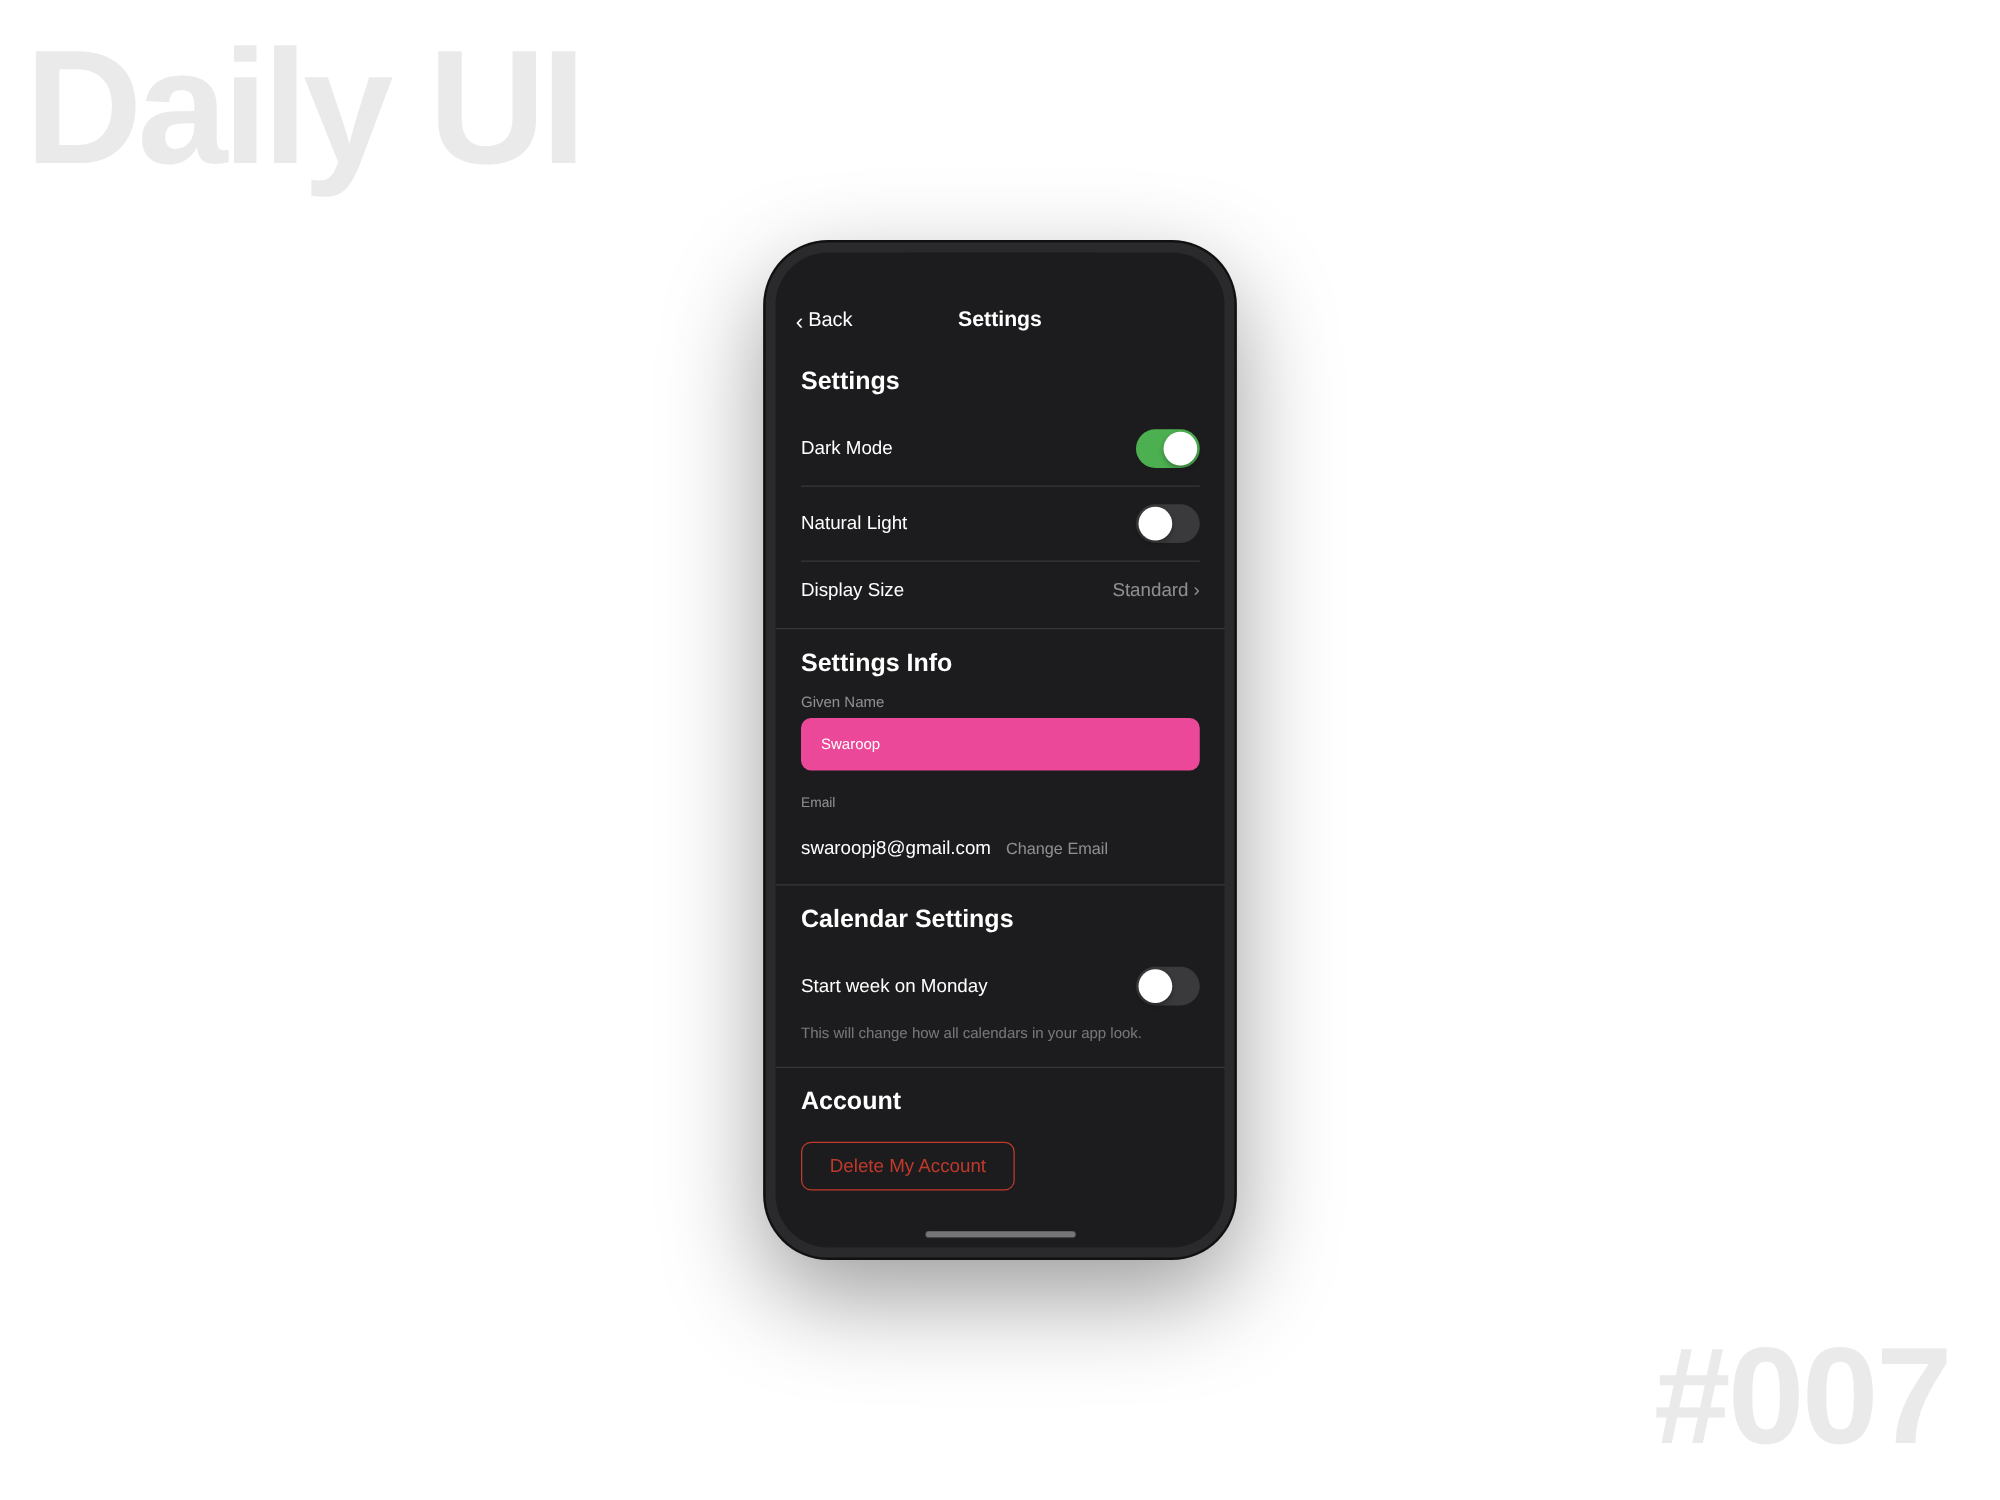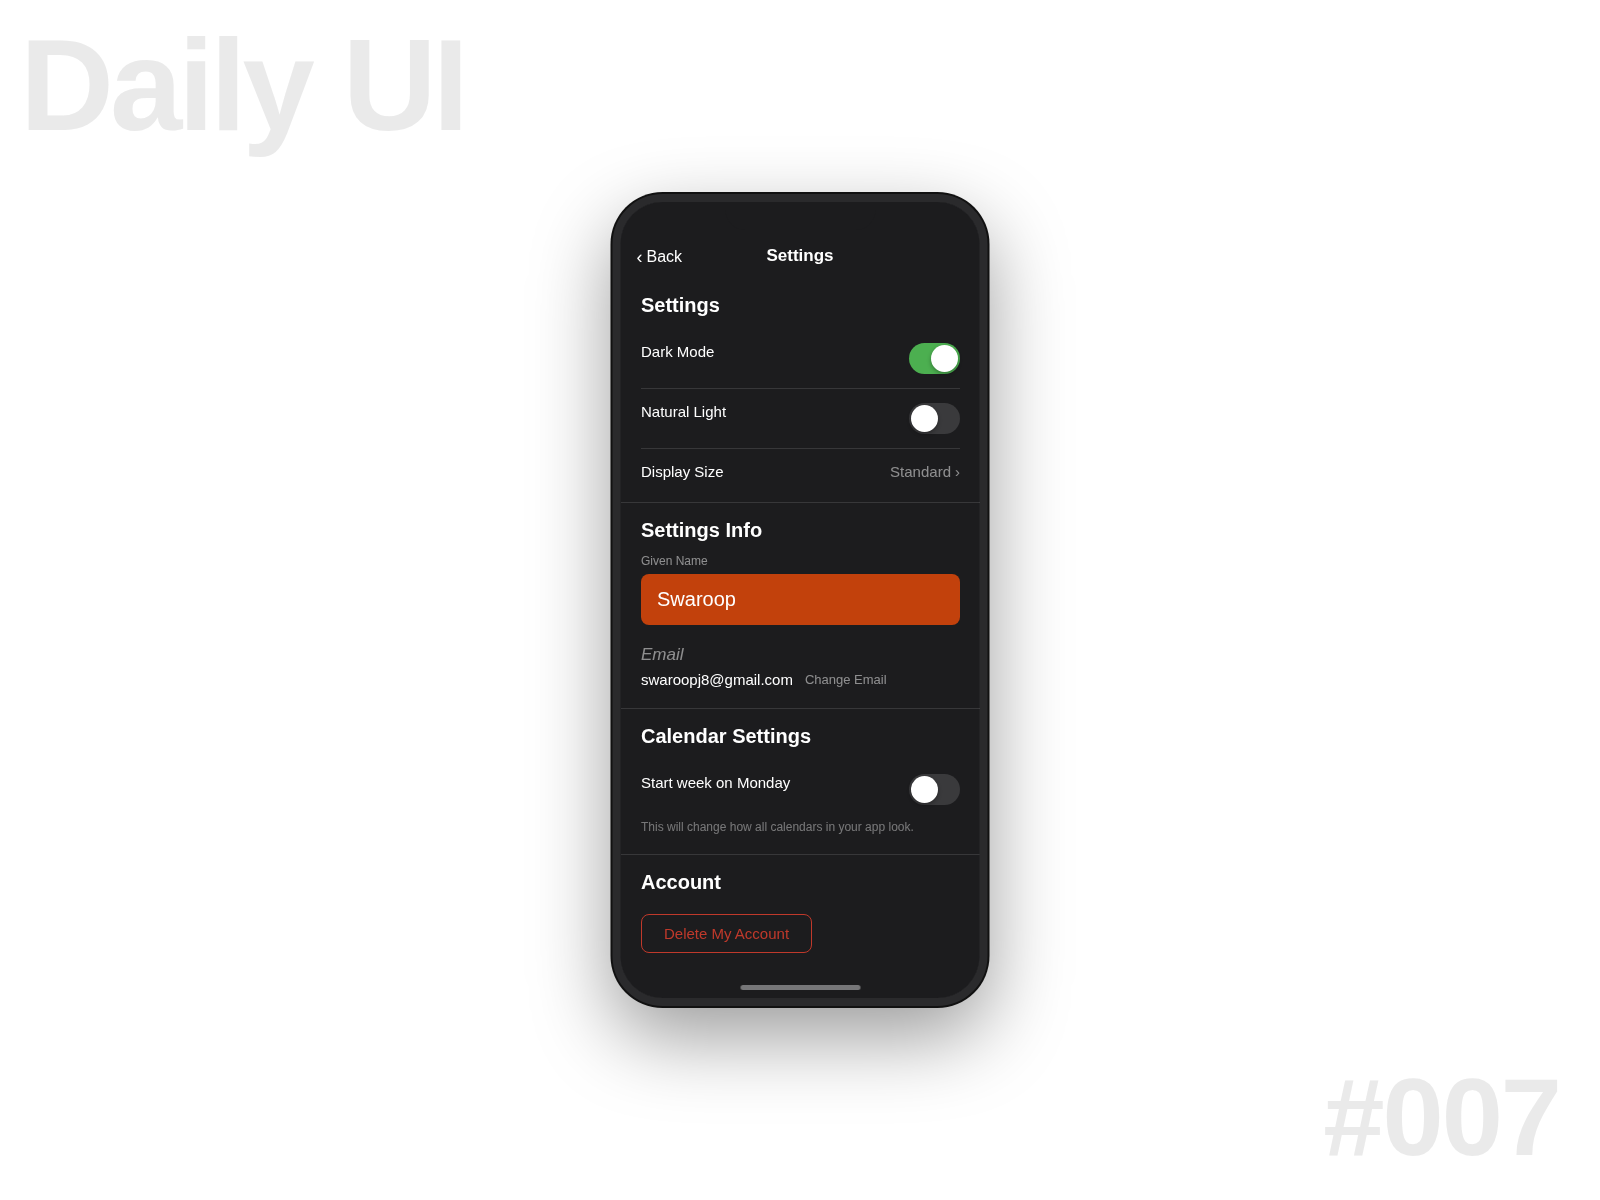--- a/index.html
+++ b/index.html
@@ -156,21 +156,21 @@
 
     .divider {
       height: 1px;
       background: rgba(255,255,255,0.12);
       margin: 0 0;
     }
 
     
     .setting-row {
       display: flex;
-      align-items: flex-start;
+      align-items: center;
       justify-content: space-between;
       padding: 14px 0;
     }
 
     .setting-label {
       font-size: 15px;
       color: #ffffff;
     }
 
     
@@ -224,40 +224,39 @@
       margin-bottom: 12px;
     }
 
     .field-label {
       font-size: 12px;
       color: rgba(255,255,255,0.5);
       margin-bottom: 6px;
     }
 
     .field-input {
-      background: #c2410c;
+      background: #ec4899;
       border-radius: 8px;
       padding: 14px 16px;
-      font-size: 20px;
+      font-size: 12px;
       color: #ffffff;
       width: 100%;
       border: none;
       outline: none;
     }
 
     
     .email-row {
       padding: 8px 0 12px;
     }
 
     .email-label {
-      font-size: 17px;
+      font-size: 11px;
       color: rgba(255,255,255,0.5);
-      margin-bottom: 6px;
-      font-style: italic;
+      margin-bottom: 22px;
     }
 
     .email-value-row {
       display: flex;
       align-items: center;
       gap: 12px;
     }
 
     .email-address {
       font-size: 15px;

